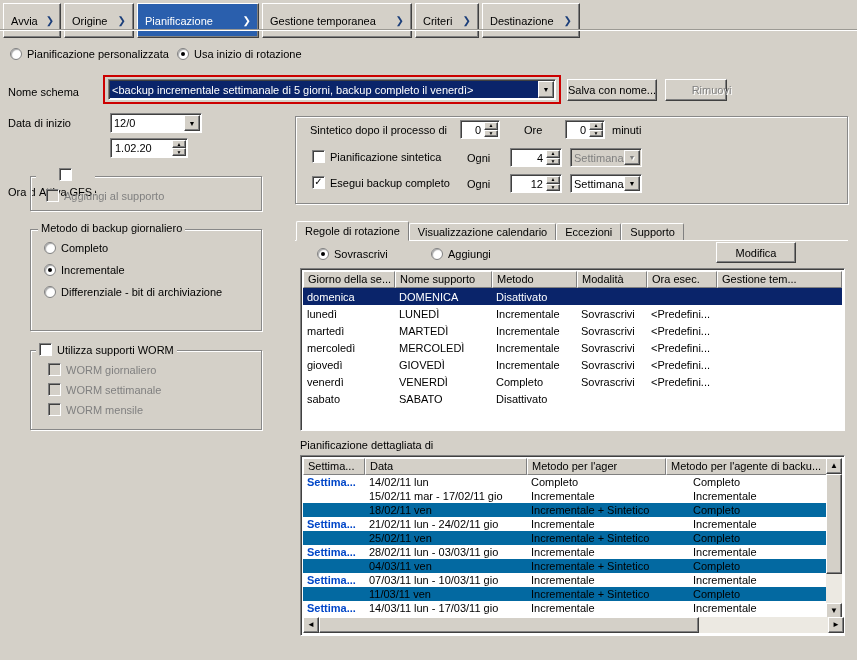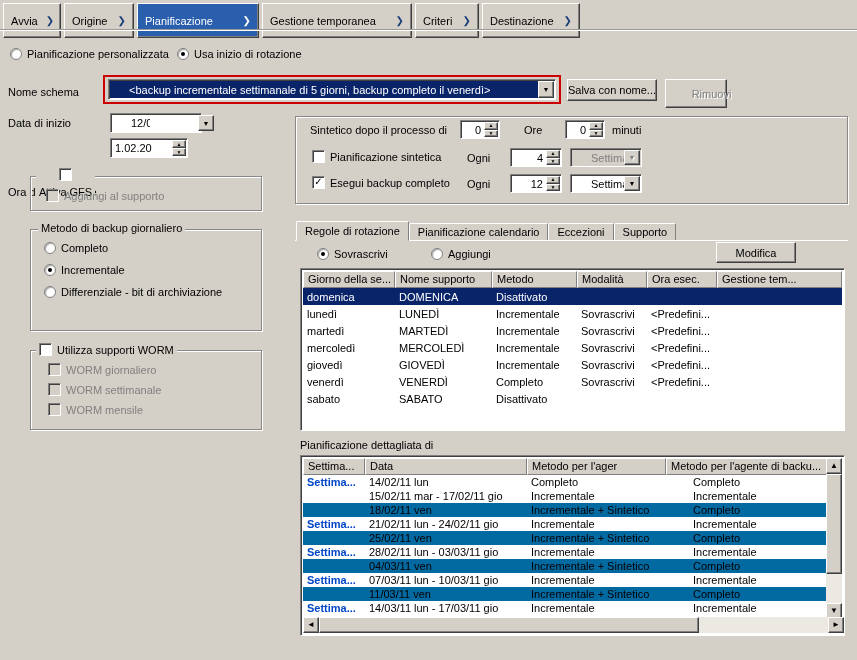--- a/index.html
+++ b/index.html
@@ -21,21 +21,21 @@
 .off-text{color:#808080;}
 .glabel{background:#d4d0c8;padding:0 3px;}
 .wizbar{position:absolute;left:3px;top:3px;display:flex;gap:3px;}
 .wtab{height:35px;display:flex;align-items:center;justify-content:space-between;padding:16px 7px;background:#d4d0c8;border:1px solid;border-color:#fff #404040 #404040 #fff;box-shadow:inset -1px -1px 0 #808080;cursor:pointer;}
 .wtab .chev{color:#1b3e7a;font-weight:bold;font-size:10px;margin-left:8px;}
 .wtab.active{background:#2a5fad;color:#fff;}
 .wtab.active .chev{color:#fff;}
 .hsep{border-top:1px solid #9c9a94;border-bottom:1px solid #ffffff;}
 .redbox{border:2px solid #cc0000;}
 .combo{display:flex;align-items:stretch;padding:1px;}
-.combo .val{flex:1;padding:1px 19px;white-space:nowrap;overflow:hidden;display:flex;align-items:center;}
+.combo .val{flex:1;padding:1px 2px;white-space:nowrap;overflow:hidden;display:flex;align-items:center;}
 .combo .val.sel{background:#0a246a;color:#fff;}
 .combo.off{background:#d4d0c8;}
 .combo.off .val{color:#808080;}
 .combo .drop{width:16px;flex:0 0 16px;font-size:7px;}
 .spin{display:flex;align-items:stretch;padding:1px;}
 .spin .val{flex:1;padding:1px 3px;display:flex;align-items:center;white-space:nowrap;}
 .spin .val.num{justify-content:flex-end;}
 .spin .btns{width:14px;flex:0 0 14px;display:flex;flex-direction:column;}
 .spin .sb{flex:1;font-size:5px;line-height:1;}
 .rtabs{position:absolute;left:296px;top:221px;display:flex;align-items:flex-end;height:20px;}
@@ -103,21 +103,21 @@
     <span class="lbl">Usa inizio di rotazione</span>
   </div>
 
   <span class="abs lbl" style="left:8px;top:86px;">Nome schema</span>
   <div class="abs redbox" style="left:103px;top:75px;width:458px;height:29px;"></div>
   <div class="abs b-in combo" style="left:108px;top:79px;width:448px;height:21px;">
     <span class="val sel">&lt;backup incrementale settimanale di 5 giorni, backup completo il venerdì&gt;</span>
     <span class="b-out btn drop">▼</span>
   </div>
   <div class="abs b-out btn" style="left:567px;top:79px;width:90px;height:22px;">Salva con nome...</div>
-  <div class="abs b-out btn off" style="left:665px;top:79px;width:62px;height:29px;padding-left:31px;">Rimuovi</div>
+  <div class="abs b-out btn off" style="left:665px;top:79px;width:62px;height:22px;padding-left:31px;">Rimuovi</div>
 
   <span class="abs lbl" style="left:8px;top:117px;">Data di inizio</span>
   <div class="abs b-in combo" style="left:110px;top:113px;width:92px;height:20px;gap:48px;">
     <span class="val">12/02/2011</span>
     <span class="b-out btn drop">▼</span>
   </div>
   <span class="abs lbl" style="left:8px;top:142px;margin-top:44px;">Ora di esecuzione</span>
   <div class="abs b-in spin" style="left:110px;top:138px;width:78px;height:20px;">
     <span class="val">1.02.20</span>
     <span class="btns">
@@ -222,21 +222,21 @@
   <div class="abs b-in combo" style="left:570px;top:174px;width:72px;height:19px;">
     <span class="val">Settimana/</span>
     <span class="b-out btn drop">▼</span>
   </div>
 
   <div class="rtabs">
     <div class="rtab active">
         <span class="lbl">Regole di rotazione</span>
       </div>
     <div class="rtab">
-        <span class="lbl">Pianificazione calendario</span>
+        <span class="lbl">Visualizzazione calendario</span>
       </div>
     <div class="rtab">
         <span class="lbl">Eccezioni</span>
       </div>
     <div class="rtab">
         <span class="lbl">Supporto</span>
       </div>
   </div>
   <div class="abs" style="left:295px;top:240px;width:553px;height:1px;background:#ffffff;"></div>
 

